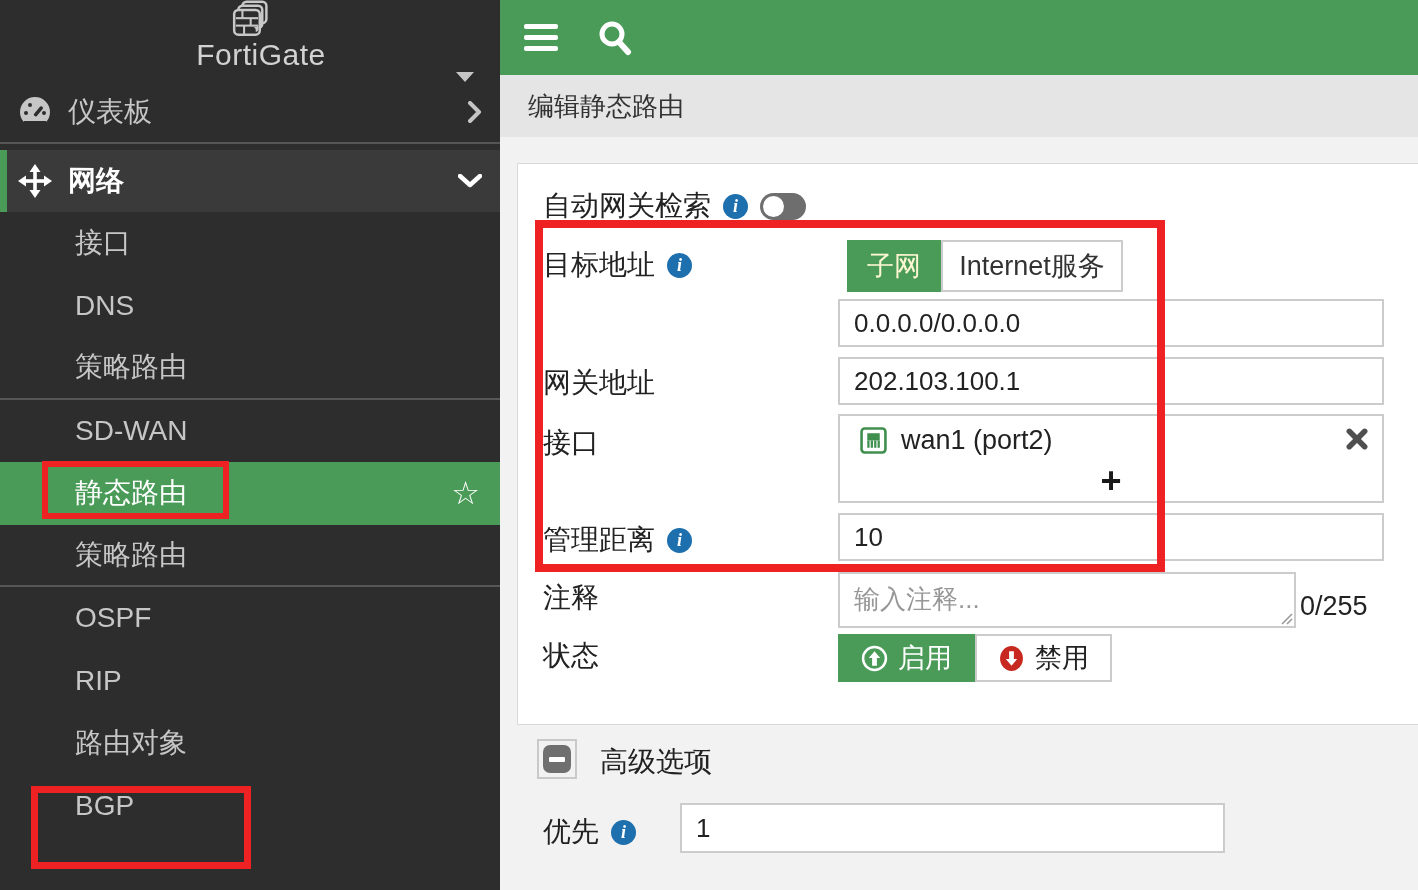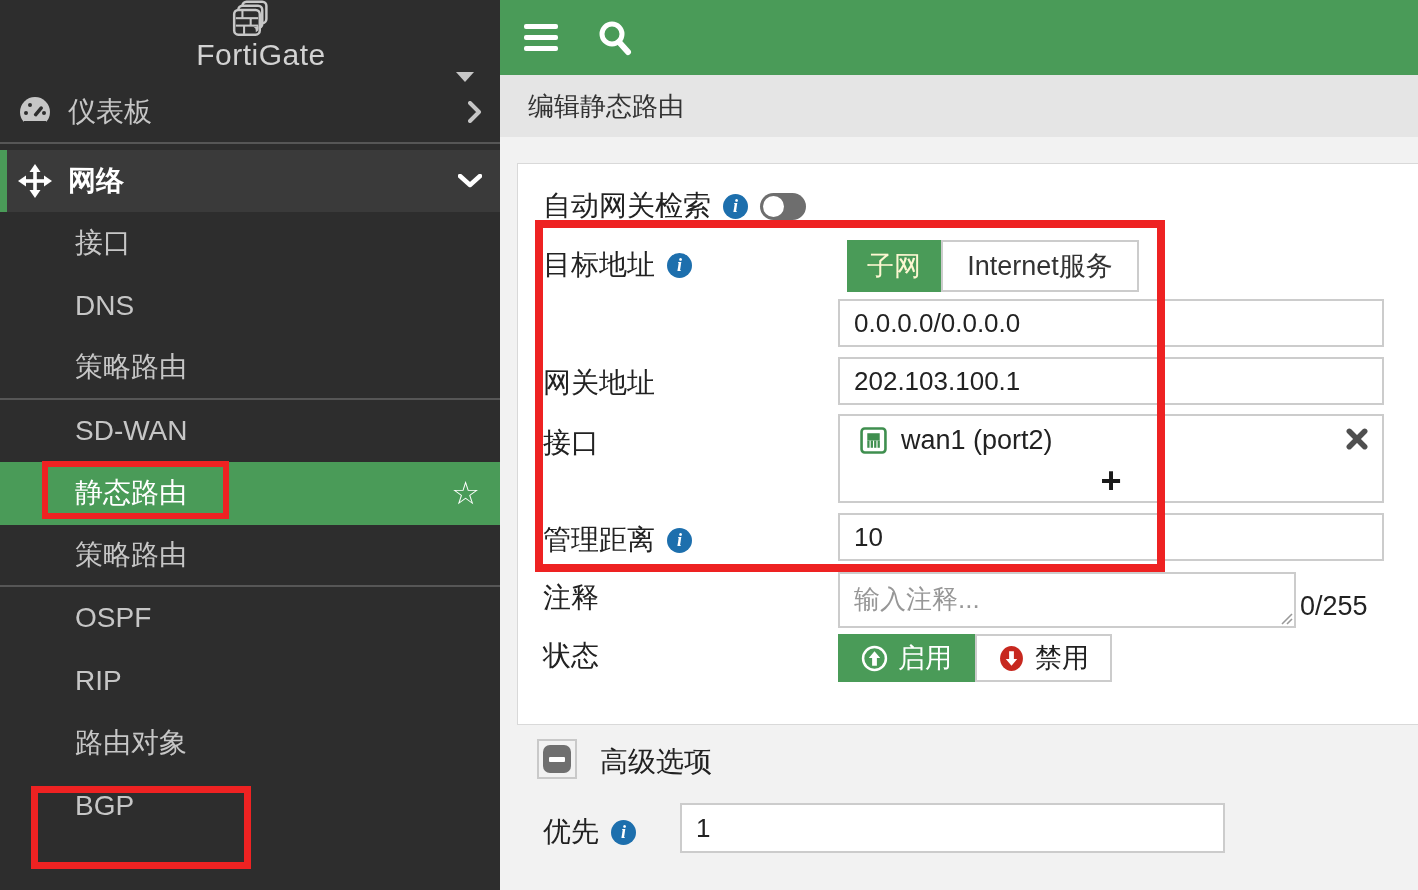--- a/index.html
+++ b/index.html
@@ -31,21 +31,21 @@
 
   .field-label{position:absolute;display:flex;align-items:center;gap:12px;font-size:28px;color:#222;}
   .info-icon{width:25px;height:25px;border-radius:50%;background:#1d6fad;color:#fff;display:flex;align-items:center;justify-content:center;font-family:"Liberation Serif","DejaVu Serif",serif;font-size:18px;font-style:italic;font-weight:bold;flex:0 0 auto;}
   .info-icon::after{content:"i";}
   .toggle{width:46px;height:27px;border-radius:14px;background:#6e6e6e;position:relative;cursor:pointer;flex:0 0 auto;}
   .toggle .knob{position:absolute;left:3px;top:3px;width:21px;height:21px;border-radius:50%;background:#ffffff;}
 
   .seg{position:absolute;display:flex;padding-left:9px;}
   .seg-btn{height:52px;display:flex;align-items:center;justify-content:center;font-size:27px;cursor:pointer;}
   .seg-on{width:94px;background:#4a9b58;color:#fdf7d2;}
-  .seg-off{width:198px;background:#ffffff;color:#333;border:2px solid #cccccc;}
+  .seg-off{width:182px;background:#ffffff;color:#333;border:2px solid #cccccc;}
 
   .tinput{position:absolute;height:48px;background:#fff;border:2px solid #cccccc;font-size:26px;color:#222;padding:0 14px;width:546px;}
 
   .iface-box{position:absolute;left:338px;top:414px;width:546px;height:89px;background:#fff;border:2px solid #cccccc;}
   .iface-entry{display:flex;align-items:center;gap:14px;padding:9px 0 0 20px;font-size:27px;color:#222;}
   .iface-x{position:absolute;right:14px;top:12px;cursor:pointer;}
   .iface-add{position:absolute;left:0;right:0;bottom:0px;text-align:center;font-size:36px;font-weight:bold;color:#1a1a1a;line-height:40px;cursor:pointer;}
   .iface-add::after{content:"+";}
 
   .comments-box{position:absolute;left:338px;top:572px;width:458px;height:56px;}

